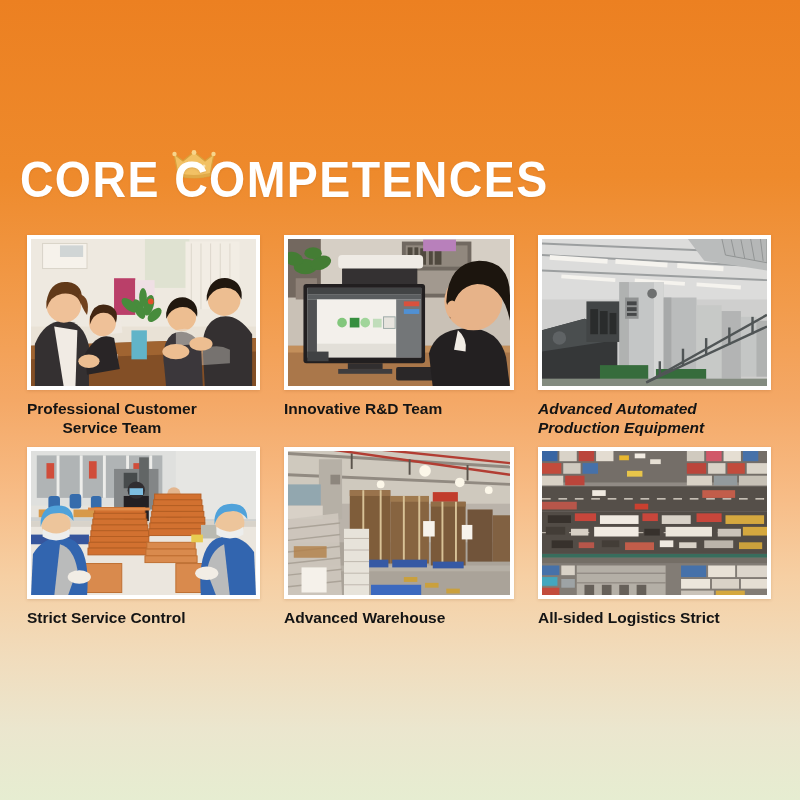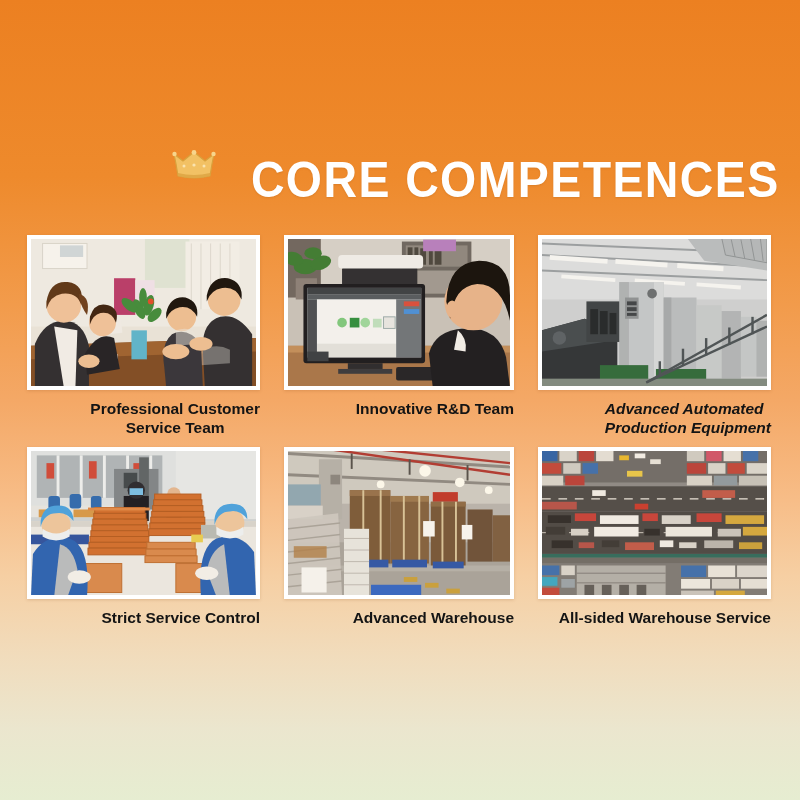--- a/index.html
+++ b/index.html
@@ -18,21 +18,21 @@
       #E6EDD1 100%);
     overflow:hidden;
     position:relative;
   }
 
   .banner { width:800px; height:800px; position:relative; }
 
   
   .title-block {
     position:absolute; left:0; top:152px; width:800px;
-    text-align:right;
+    text-align:left;
   }
   .crown {
     position:absolute; left:172px; top:-2px; width:44px; height:34px;
   }
   .title {
     display:inline-block;
     font-family:"Liberation Sans", sans-serif;
     font-weight:bold;
     font-size:50px;
     line-height:56px;
@@ -46,21 +46,21 @@
   
   .grid {
     position:absolute; left:27px; top:235px;
     width:747px;
     display:grid;
     grid-template-columns:233px 230px 233px;
     grid-template-rows:auto auto;
     column-gap:24px;
     row-gap:10px;
   }
-  .cell { display:flex; flex-direction:column; align-items:flex-end; }
+  .cell { display:flex; flex-direction:column; align-items:flex-start; }
   .photo {
     width:100%; height:155px;
     border:4px solid #ffffff;
     background:#cfcfcf;
     overflow:hidden;
     position:relative;
     box-shadow:0 1px 3px rgba(120,60,10,0.18);
   }
   .cell.r2 .photo { height:152px; }
   .photo svg { display:block; width:100%; height:100%; }
@@ -626,17 +626,17 @@
             <rect x="202" y="120" width="31" height="12" fill="#dcd9d2"></rect>
             <rect x="144" y="134" width="30" height="10" fill="#eceae3"></rect>
             <rect x="176" y="134" width="28" height="10" fill="#d8d5ce"></rect>
             <rect x="206" y="134" width="27" height="10" fill="#e5e2db"></rect>
             <rect x="144" y="146" width="34" height="6" fill="#c9c6bf"></rect>
             <rect x="180" y="146" width="30" height="6" fill="#d3a93f"></rect>
           </g>
           <rect x="0" y="0" width="233" height="152" fill="#f0a24b" opacity="0.05"></rect>
         </svg>
       </div>
-      <div class="caption">All-sided Warehouse Service</div>
+      <div class="caption">All-sided Logistics Strict</div>
     </div>
 
   </div>
 </div>
 
 </body></html>

